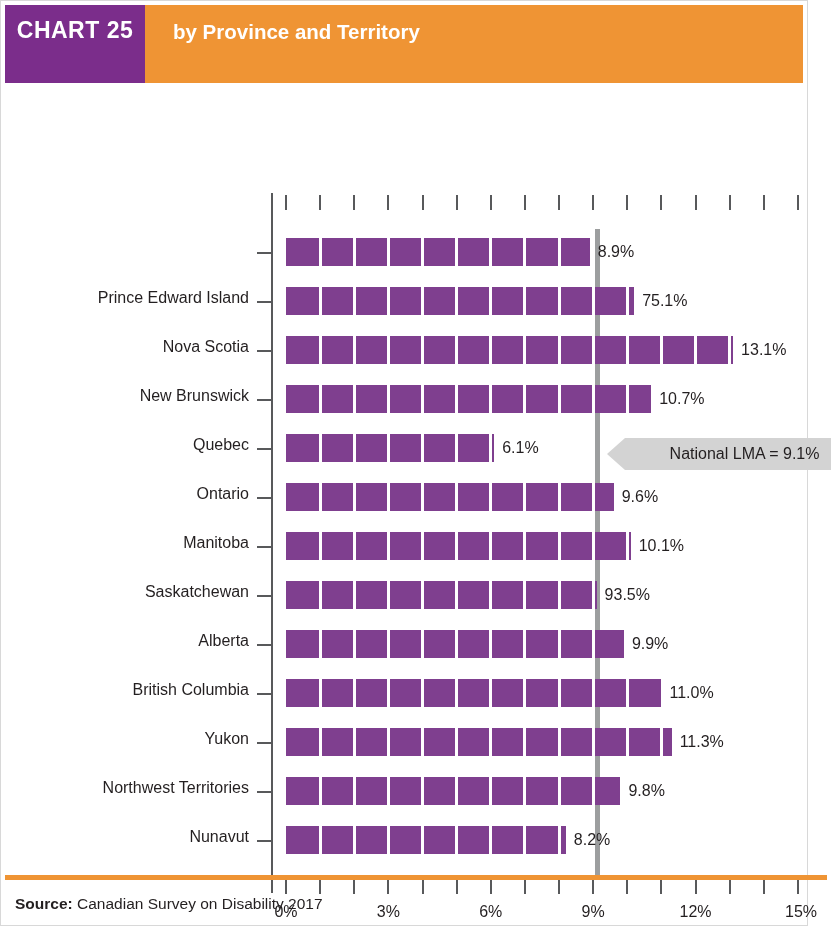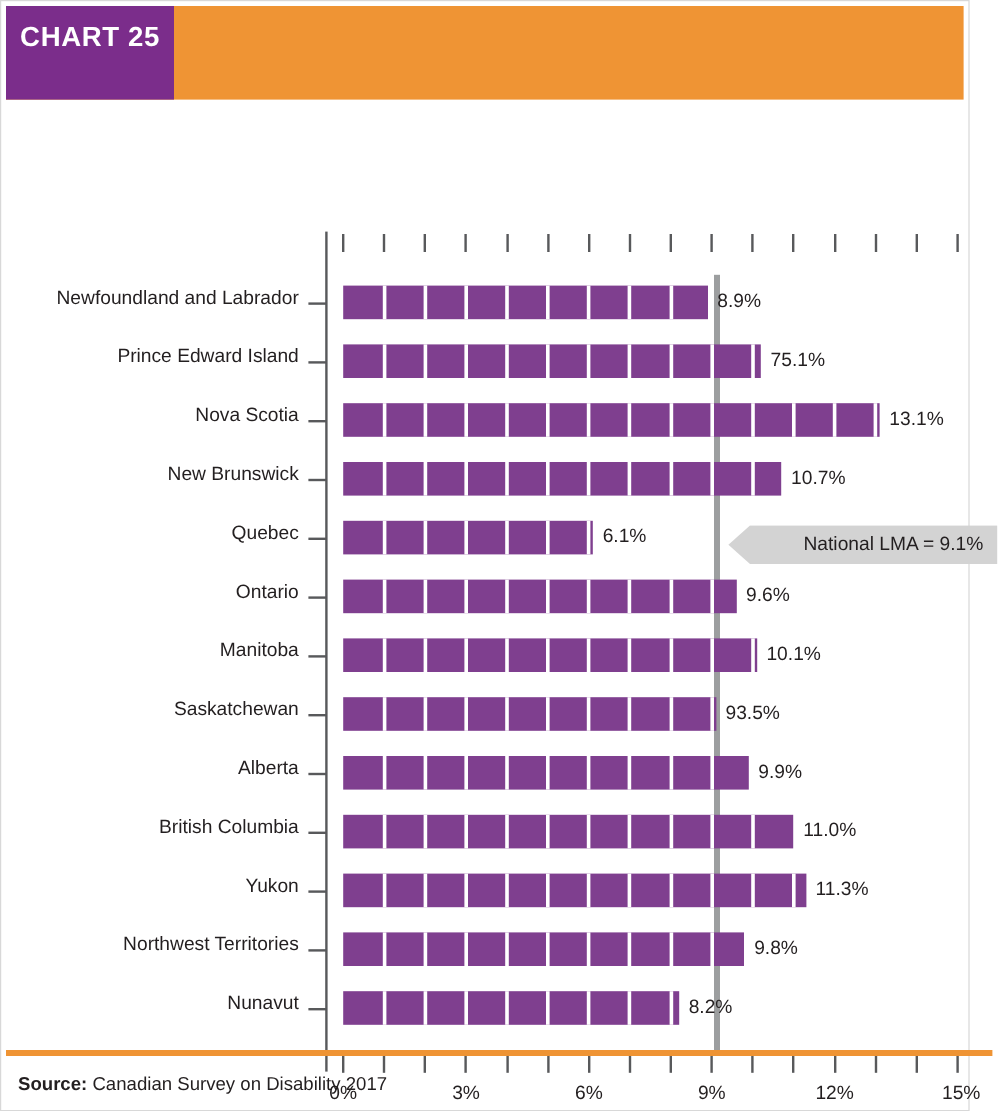--- a/index.html
+++ b/index.html
@@ -209,20 +209,21 @@
 </head>
 <body>
 
 <div class="page">
 
   <div class="header">
     <div class="chart-badge">
       <span>CHART 25</span>
     </div>
     <div class="header-title">
+      <div>by Province and Territory</div>
     </div>
   </div>
 
   <div class="chart-wrap">
     <div class="axis-v"></div>
 
     <div class="tick-row top" id="ticks-top">
         <div class="tick" style="left: 280px;"></div>
         <div class="tick" style="left: 314.13px;"></div>
         <div class="tick" style="left: 348.26px;"></div>
@@ -264,21 +265,20 @@
         <div class="tick-label" style="left: 485.78px;">6%</div>
         <div class="tick-label" style="left: 588.17px;">9%</div>
         <div class="tick-label" style="left: 690.56px;">12%</div>
         <div class="tick-label" style="left: 796px;">15%</div>
       </div>
 
     <div class="ref-line" id="ref-line" style="left: 589.583px; background: rgb(156, 158, 159);"></div>
 
     <div class="rows" id="rows">
         <div class="row">
-          <div class="row-label">Newfoundland and Labrador</div>
           <div class="row-tick"></div>
           <div class="bar" style="width: 303.757px; background: rgb(127, 63, 143);">
             <div class="bar-seg" style="left: 32.63px;"></div>
             <div class="bar-seg" style="left: 66.76px;"></div>
             <div class="bar-seg" style="left: 100.89px;"></div>
             <div class="bar-seg" style="left: 135.02px;"></div>
             <div class="bar-seg" style="left: 169.15px;"></div>
             <div class="bar-seg" style="left: 203.28px;"></div>
             <div class="bar-seg" style="left: 237.41px;"></div>
             <div class="bar-seg" style="left: 271.54px;"></div>

